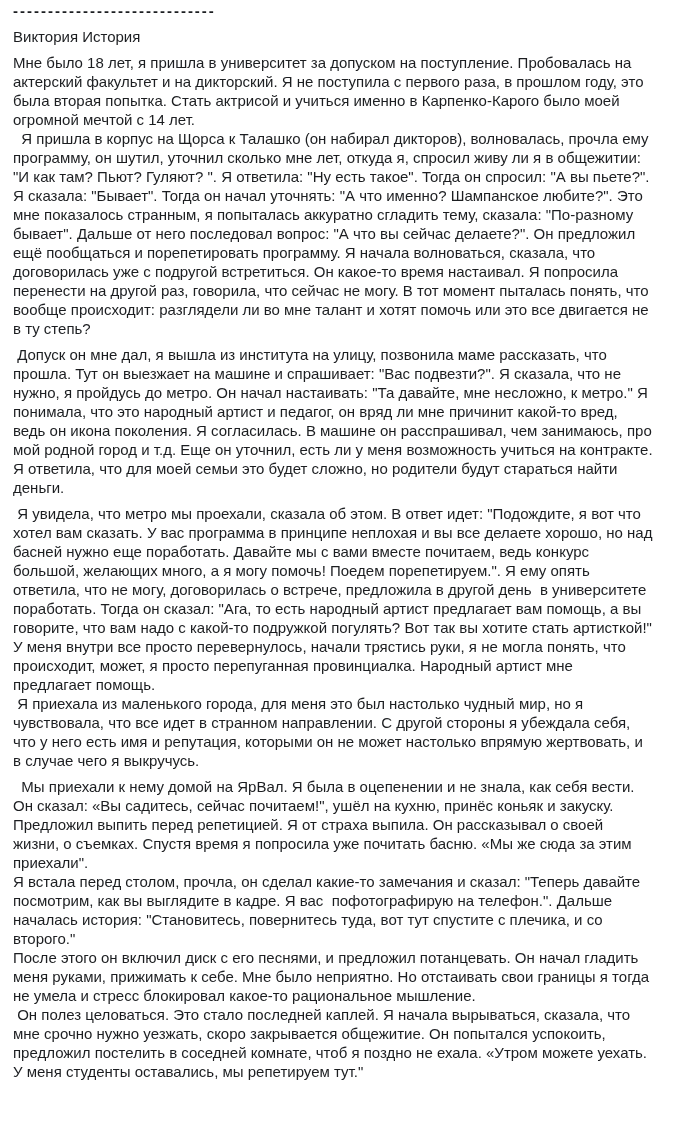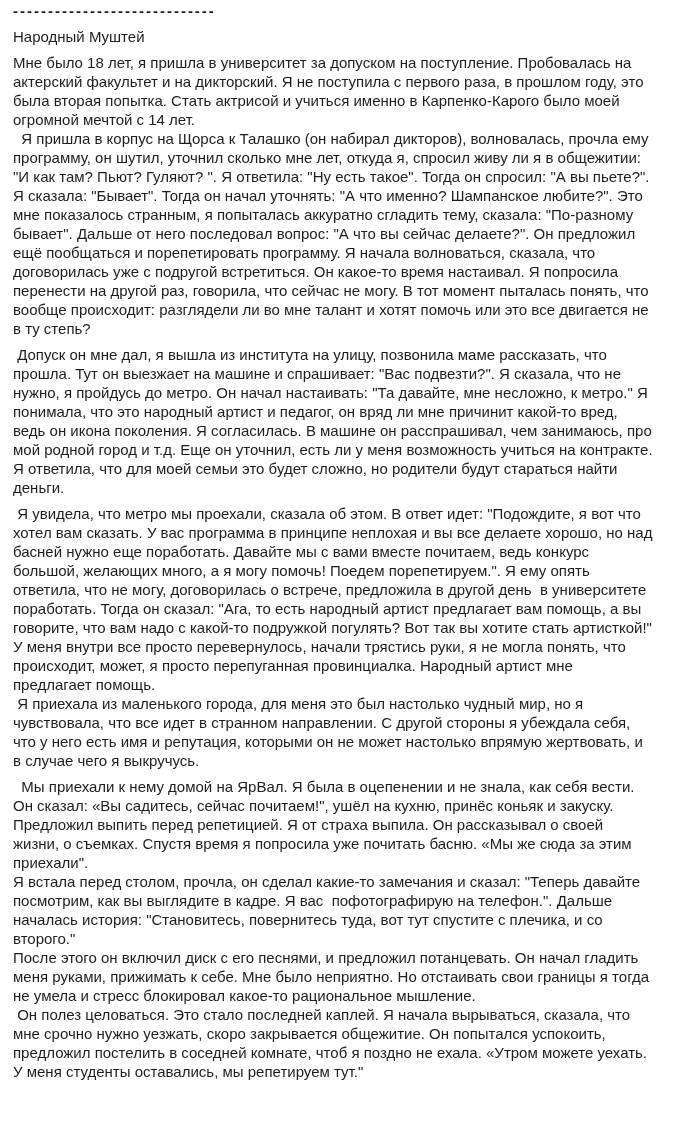--- a/index.html
+++ b/index.html
@@ -30,21 +30,21 @@
     letter-spacing: 2px;
     font-weight: 700;
   }
 </style>
 </head>
 <body style="background: rgb(255, 255, 255);">
 
 <main class="doc-page" style="color: rgb(28, 30, 33);">
   <article>
       <p class="block separator">-----------------------------</p>
-      <p class="block">Народный Муштей</p>
+      <p class="block">Виктория История</p>
       <p class="block">Мне было 18 лет, я пришла в университет за допуском на поступление. Пробовалась на актерский факультет и на дикторский. Я не поступила с первого раза, в прошлом году, это была вторая попытка. Стать актрисой и учиться именно в Карпенко-Карого было моей огромной мечтой с 14 лет.
   Я пришла в корпус на Щорса к Талашко (он набирал дикторов), волновалась, прочла ему программу, он шутил, уточнил сколько мне лет, откуда я, спросил живу ли я в общежитии: "И как там? Пьют? Гуляют? ". Я ответила: "Ну есть такое". Тогда он спросил: "А вы пьете?". Я сказала: "Бывает". Тогда он начал уточнять: "А что именно? Шампанское любите?". Это мне показалось странным, я попыталась аккуратно сгладить тему, сказала: "По-разному бывает". Дальше от него последовал вопрос: "А что вы сейчас делаете?". Он предложил ещё пообщаться и порепетировать программу. Я начала волноваться, сказала, что договорилась уже с подругой встретиться. Он какое-то время настаивал. Я попросила перенести на другой раз, говорила, что сейчас не могу. В тот момент пыталась понять, что вообще происходит: разглядели ли во мне талант и хотят помочь или это все двигается не в ту степь?</p>
       <p class="block"> Допуск он мне дал, я вышла из института на улицу, позвонила маме рассказать, что прошла. Тут он выезжает на машине и спрашивает: "Вас подвезти?". Я сказала, что не нужно, я пройдусь до метро. Он начал настаивать: "Та давайте, мне несложно, к метро." Я понимала, что это народный артист и педагог, он вряд ли мне причинит какой-то вред, ведь он икона поколения. Я согласилась. В машине он расспрашивал, чем занимаюсь, про мой родной город и т.д. Еще он уточнил, есть ли у меня возможность учиться на контракте. Я ответила, что для моей семьи это будет сложно, но родители будут стараться найти деньги.</p>
       <p class="block"> Я увидела, что метро мы проехали, сказала об этом. В ответ идет: "Подождите, я вот что хотел вам сказать. У вас программа в принципе неплохая и вы все делаете хорошо, но над басней нужно еще поработать. Давайте мы с вами вместе почитаем, ведь конкурс большой, желающих много, а я могу помочь! Поедем порепетируем.". Я ему опять ответила, что не могу, договорилась о встрече, предложила в другой день  в университете поработать. Тогда он сказал: "Ага, то есть народный артист предлагает вам помощь, а вы говорите, что вам надо с какой-то подружкой погулять? Вот так вы хотите стать артисткой!"
 У меня внутри все просто перевернулось, начали трястись руки, я не могла понять, что происходит, может, я просто перепуганная провинциалка. Народный артист мне предлагает помощь.
  Я приехала из маленького города, для меня это был настолько чудный мир, но я чувствовала, что все идет в странном направлении. С другой стороны я убеждала себя, что у него есть имя и репутация, которыми он не может настолько впрямую жертвовать, и в случае чего я выкручусь.</p>
       <p class="block">  Мы приехали к нему домой на ЯрВал. Я была в оцепенении и не знала, как себя вести. Он сказал: «Вы садитесь, сейчас почитаем!", ушёл на кухню, принёс коньяк и закуску. Предложил выпить перед репетицией. Я от страха выпила. Он рассказывал о своей жизни, о съемках. Спустя время я попросила уже почитать басню. «Мы же сюда за этим приехали".
 Я встала перед столом, прочла, он сделал какие-то замечания и сказал: "Теперь давайте посмотрим, как вы выглядите в кадре. Я вас  пофотографирую на телефон.". Дальше началась история: "Становитесь, повернитесь туда, вот тут спустите с плечика, и со второго."
 После этого он включил диск с его песнями, и предложил потанцевать. Он начал гладить меня руками, прижимать к себе. Мне было неприятно. Но отстаивать свои границы я тогда не умела и стресс блокировал какое-то рациональное мышление.
  Он полез целоваться. Это стало последней каплей. Я начала вырываться, сказала, что мне срочно нужно уезжать, скоро закрывается общежитие. Он попытался успокоить, предложил постелить в соседней комнате, чтоб я поздно не ехала. «Утром можете уехать. У меня студенты оставались, мы репетируем тут."</p>

